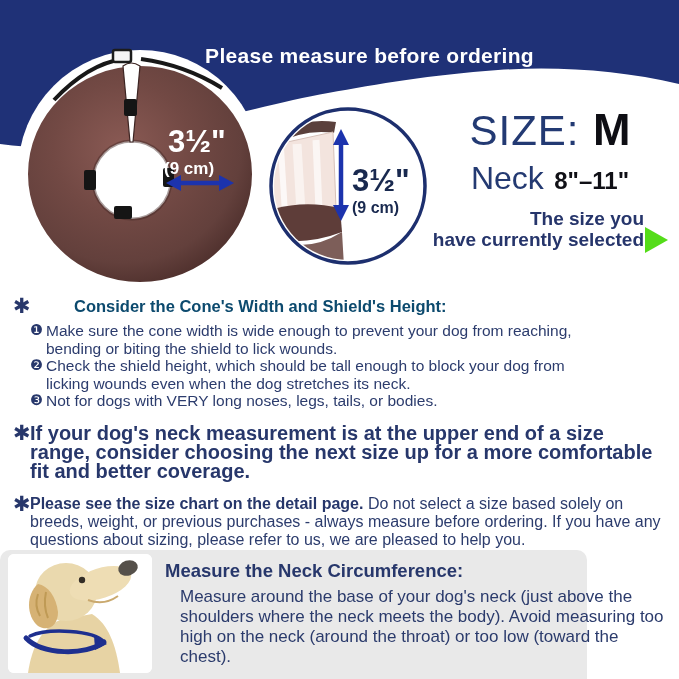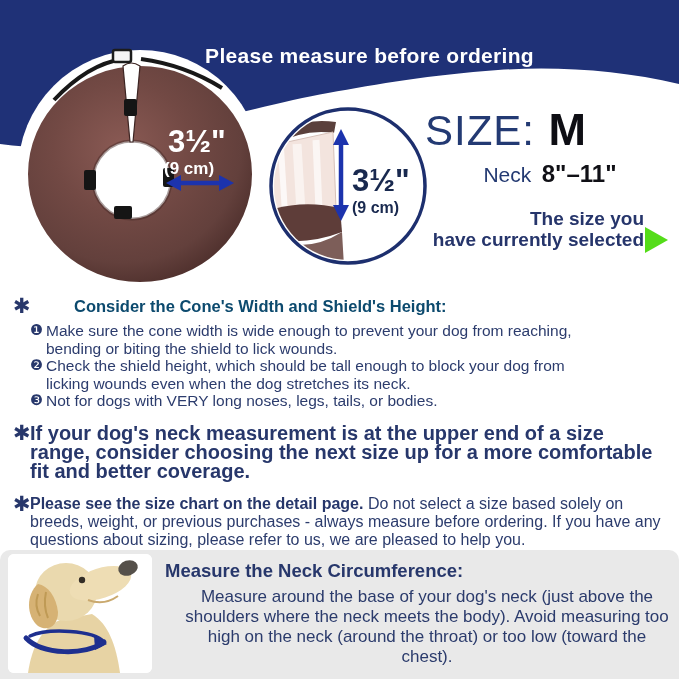--- a/index.html
+++ b/index.html
@@ -11,25 +11,25 @@
   #header-svg{position:absolute;left:0;top:0;}
   .hdr-title{
     position:absolute;left:0;top:4px;width:679px;text-align:center;
     color:#ffffff;font-size:40px;font-weight:700;letter-spacing:.5px;line-height:40px;
   }
   .hdr-sub{
     position:absolute;left:30px;top:45px;width:679px;text-align:center;
     color:#ffffff;font-size:21px;font-weight:700;letter-spacing:.3px;line-height:22px;
   }
   
-  .size-line{position:absolute;left:425px;top:104px;width:250px;text-align:left;white-space:nowrap;}
+  .size-line{position:absolute;left:425px;top:104px;width:250px;text-align:center;white-space:nowrap;}
   .size-prefix{color:#233a73;font-size:42px;font-weight:400;letter-spacing:1px;}
   .size-value{color:#0e0e14;font-size:45px;font-weight:800;margin-left:9px;}
   .neck-line{position:absolute;left:425px;top:160px;width:250px;text-align:center;white-space:nowrap;}
-  .neck-prefix{color:#243a72;font-size:21px;font-weight:400;}
+  .neck-prefix{color:#243a72;font-size:32px;font-weight:400;}
   .neck-range{color:#101016;font-size:24px;font-weight:800;margin-left:6px;}
   .selected-note{
     position:absolute;left:406px;top:208px;width:238px;text-align:right;
     color:#26356b;font-size:19px;font-weight:700;line-height:21px;
   }
   .green-triangle{
     position:absolute;right:-24px;top:19px;width:0;height:0;
     border-left:23px solid #54dc19;border-top:13px solid transparent;border-bottom:13px solid transparent;
   }
   
@@ -40,22 +40,22 @@
   .note-head{font-size:16.5px;font-weight:700;line-height:19px;color:#0c4a6e;padding-left:44px;}
   .num-list{margin-top:6px;}
   .num-item{display:flex;align-items:flex-start;font-size:15.5px;line-height:17.5px;color:#2c3c6d;}
   .num-marker{flex:none;font-size:14.5px;line-height:17.5px;margin-right:3px;color:#27376b;}
   .num-text{max-width:560px;}
   .note-bold{font-size:20px;font-weight:700;line-height:19px;color:#27376b;max-width:628px;}
   .note-mixed{font-size:16px;line-height:18px;color:#2c3c6d;max-width:640px;}
   .note-lead{font-weight:700;color:#27376b;text-align:center;}
   
   .bottom-panel{
-    position:absolute;left:0;top:550px;width:679px;height:129px;
-    background:#e9e9e9;border-radius:10px 10px 0 0;text-align:center;
+    position:absolute;left:0;top:550px;width:587px;height:129px;
+    background:#e9e9e9;border-radius:10px 10px 0 0;
   }
   .photo-card{
     position:absolute;left:8px;top:4px;width:144px;height:119px;
     background:#ffffff;border-radius:6px;overflow:hidden;
   }
   .bottom-heading{position:absolute;left:165px;top:10px;font-size:18.5px;font-weight:700;color:#27376b;}
   .bottom-body{position:absolute;left:180px;top:37px;width:494px;font-size:17px;line-height:20px;color:#2b3b6c;}
 </style>
 </head>
 <body>

